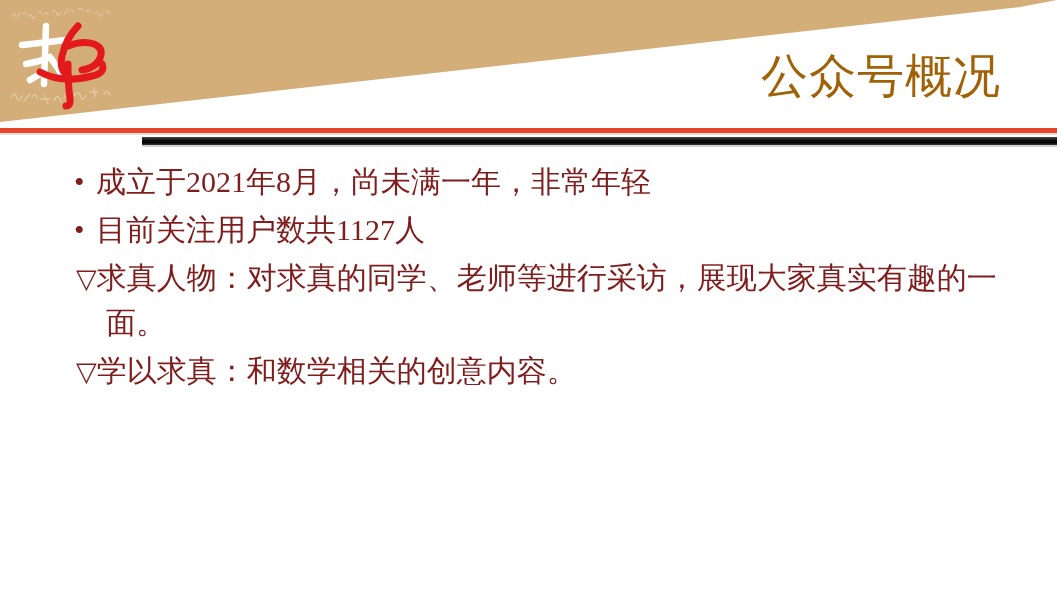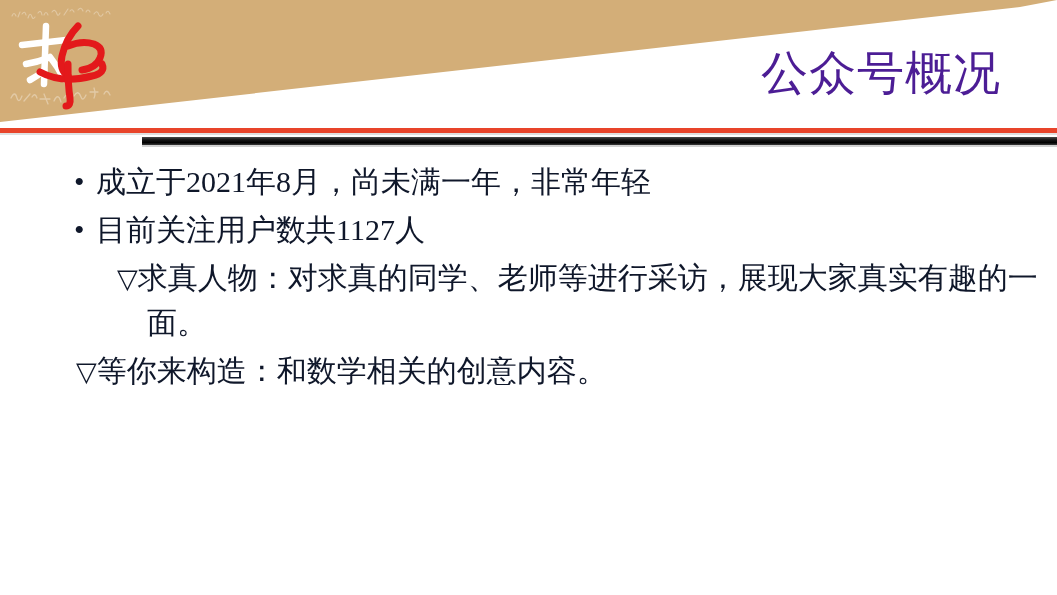--- a/index.html
+++ b/index.html
@@ -39,25 +39,25 @@
     height: 118px;
     pointer-events: none;
   }
   #logo svg { display: block; }
 
   
   #slide-title {
     position: absolute;
     right: 56px;
     top: 52px;
-    font-family: Liberation Mono, monospace;
+    font-family: Liberation Serif, serif;
     font-size: 47px;
     line-height: 1.05;
     letter-spacing: 1px;
-    color: #4c1d95;
+    color: #a16207;
     font-weight: 400;
     white-space: nowrap;
   }
 
   
   #rule-red {
     position: absolute;
     left: 0;
     top: 128px;
     width: 1057px;
@@ -88,21 +88,21 @@
     height: 2px;
     background: rgba(0,0,0,0.18);
   }
 
   
   #body-content {
     position: absolute;
     left: 74px;
     top: 160px;
     width: 965px;
-    color: #0f172a;
+    color: #7f1d1d;
   }
   .line {
     font-size: 30px;
     line-height: 44px;
     margin: 0 0 4px 0;
     white-space: nowrap;
   }
   .line.wrap {
     white-space: normal;
   }
@@ -127,21 +127,20 @@
   .tri-glyph {
     font-family: "DejaVu Sans", sans-serif;
     font-size: 27px;
   }
   .hang {
     display: block;
     padding-left: 30px;
     text-indent: -30px;
     white-space: normal;
     width: 900px;
-    margin-left: 41px;
   }
 </style>
 </head>
 <body>
 
 <div id="slide">
 
   <div id="header-banner">
     <svg width="1057" height="130" viewBox="0 0 1057 130" xmlns="http://www.w3.org/2000/svg">
       <polygon points="0,0 1057,0 1020,7 0,122" fill="#D3AE78"></polygon>
@@ -202,19 +201,19 @@
 
 
     <div class="line wrap tri-line">
       <span class="hang">
         <span class="tri-glyph">▽</span><span>求真人物：对求真的同学、老师等进行采访，展现大家真实有趣的一面。</span>
       </span>
     </div>
 
 
     <div class="line tri-line">
-      <span class="tri-glyph">▽</span><span>等你来构造：和数学相关的创意内容。</span>
+      <span class="tri-glyph">▽</span><span>学以求真：和数学相关的创意内容。</span>
     </div>
 
 
   </div>
 
 </div>
 
 </body></html>

